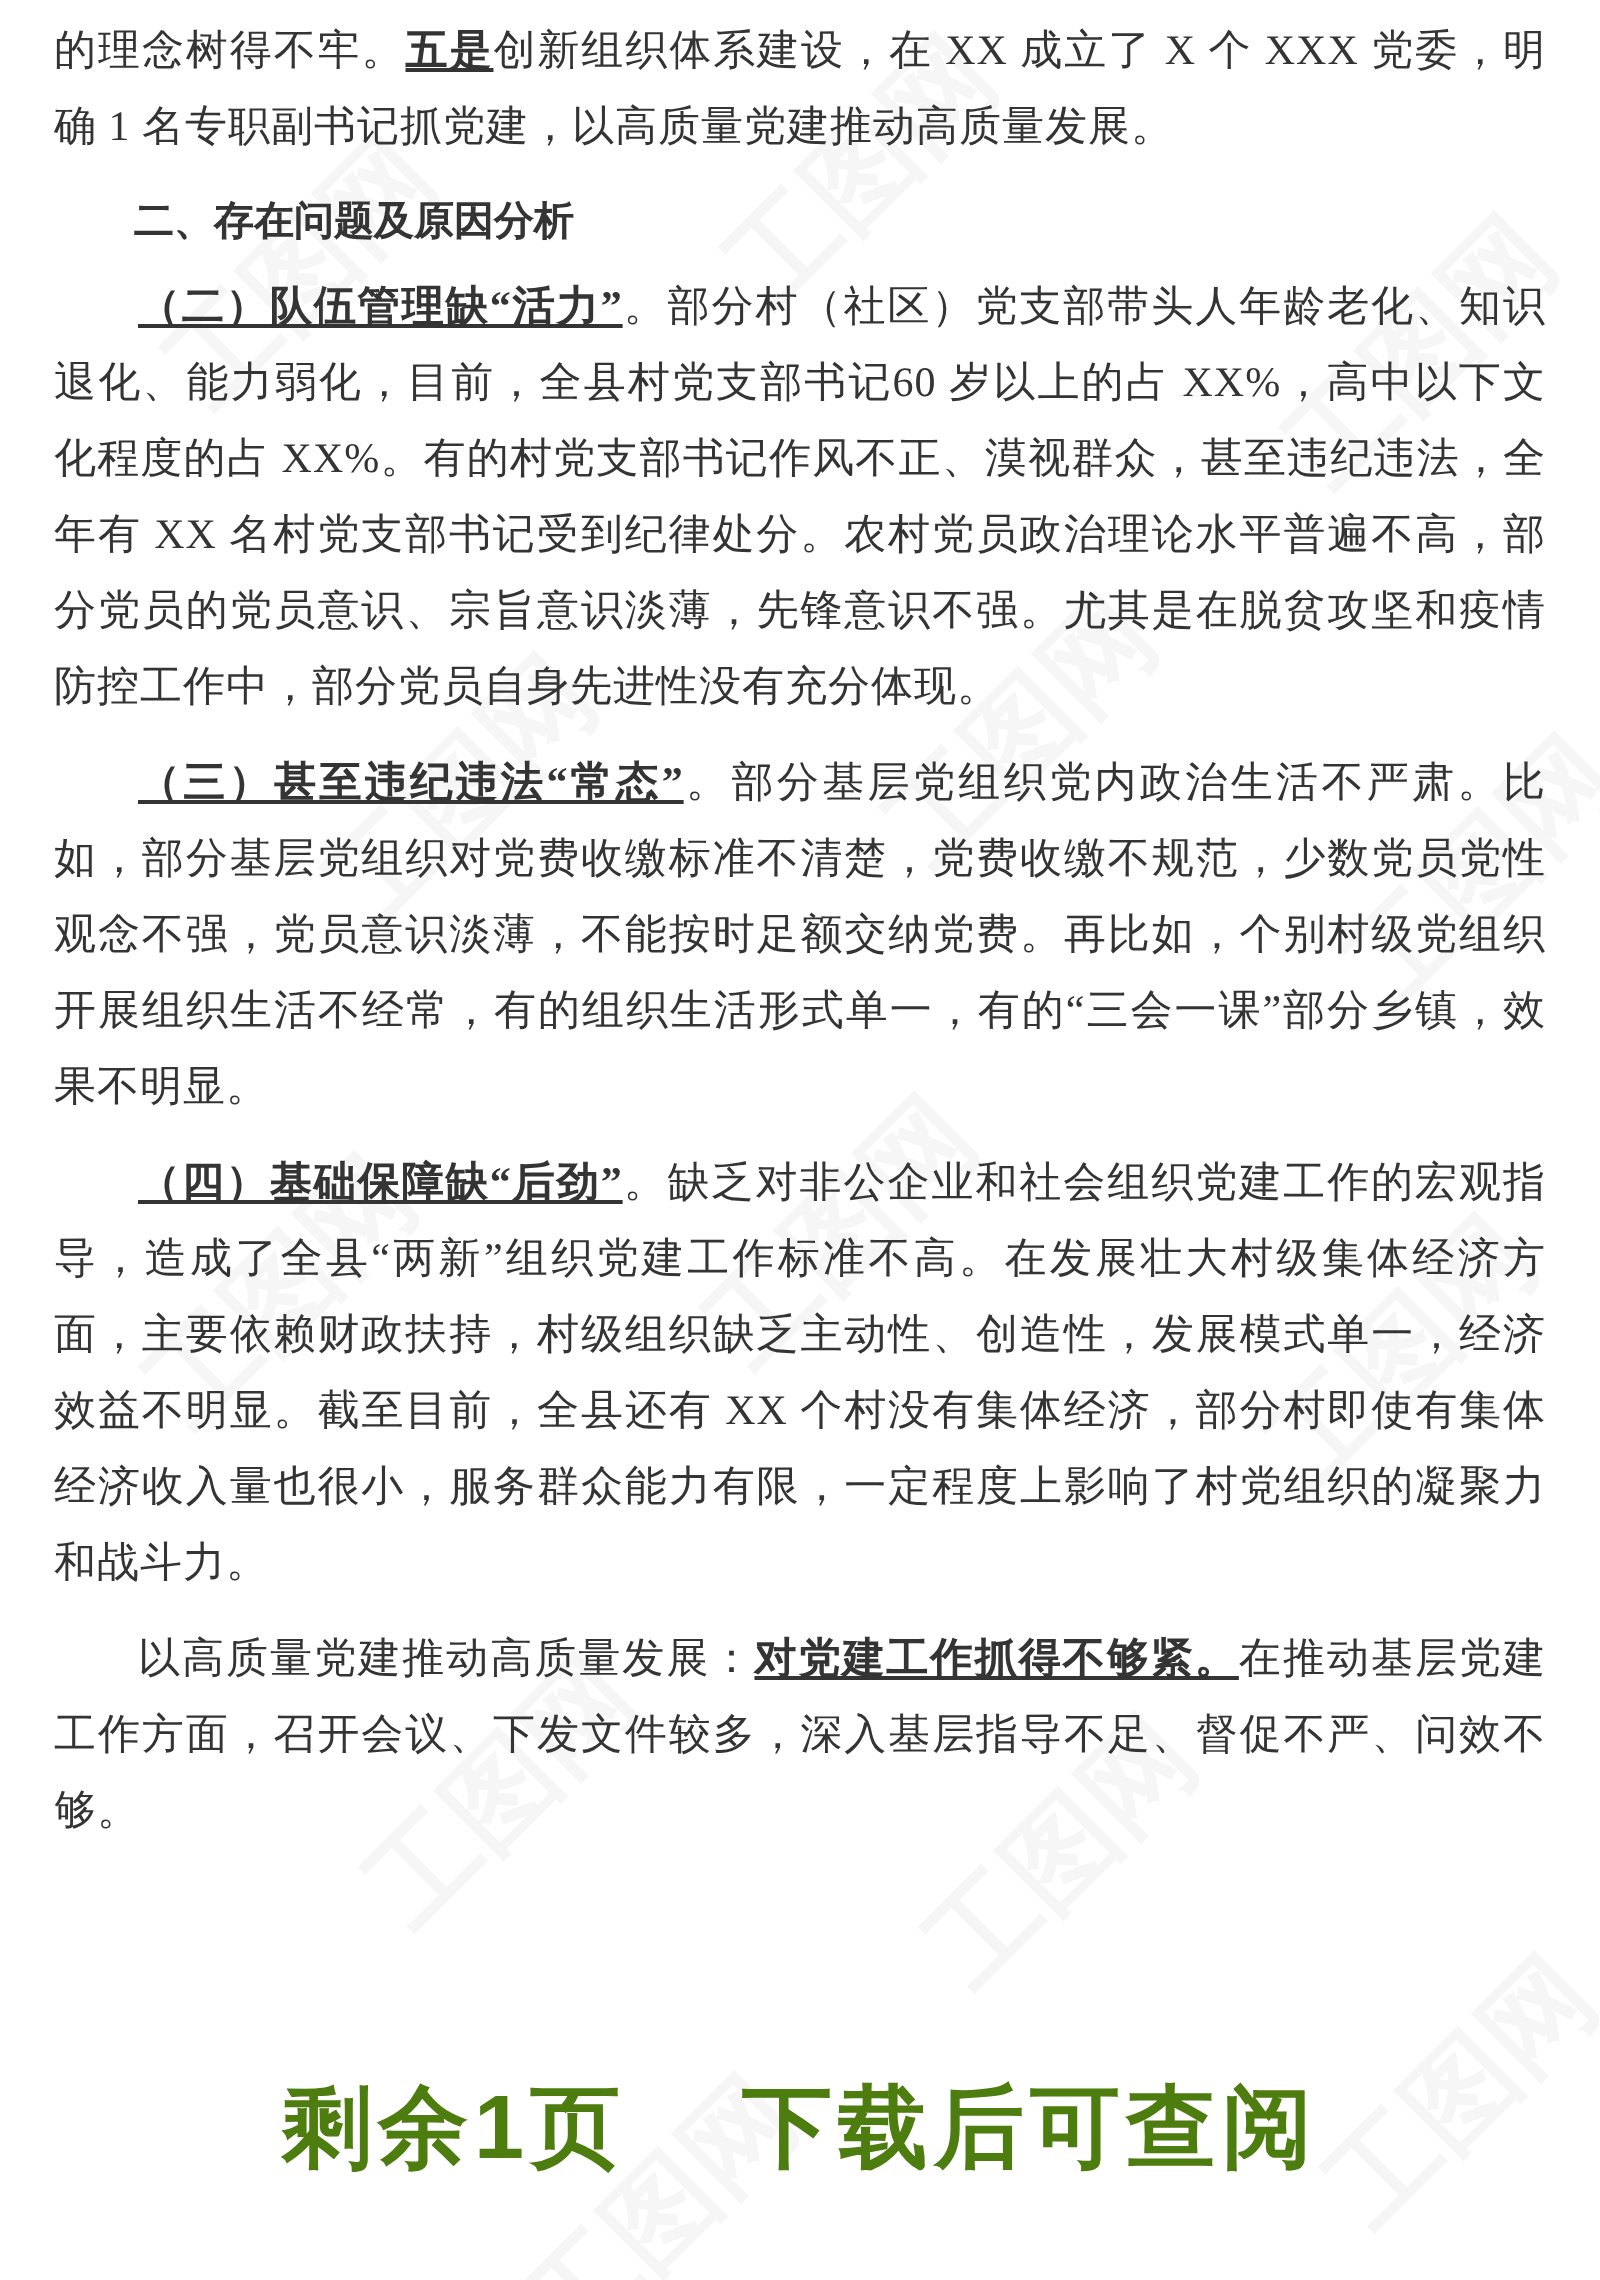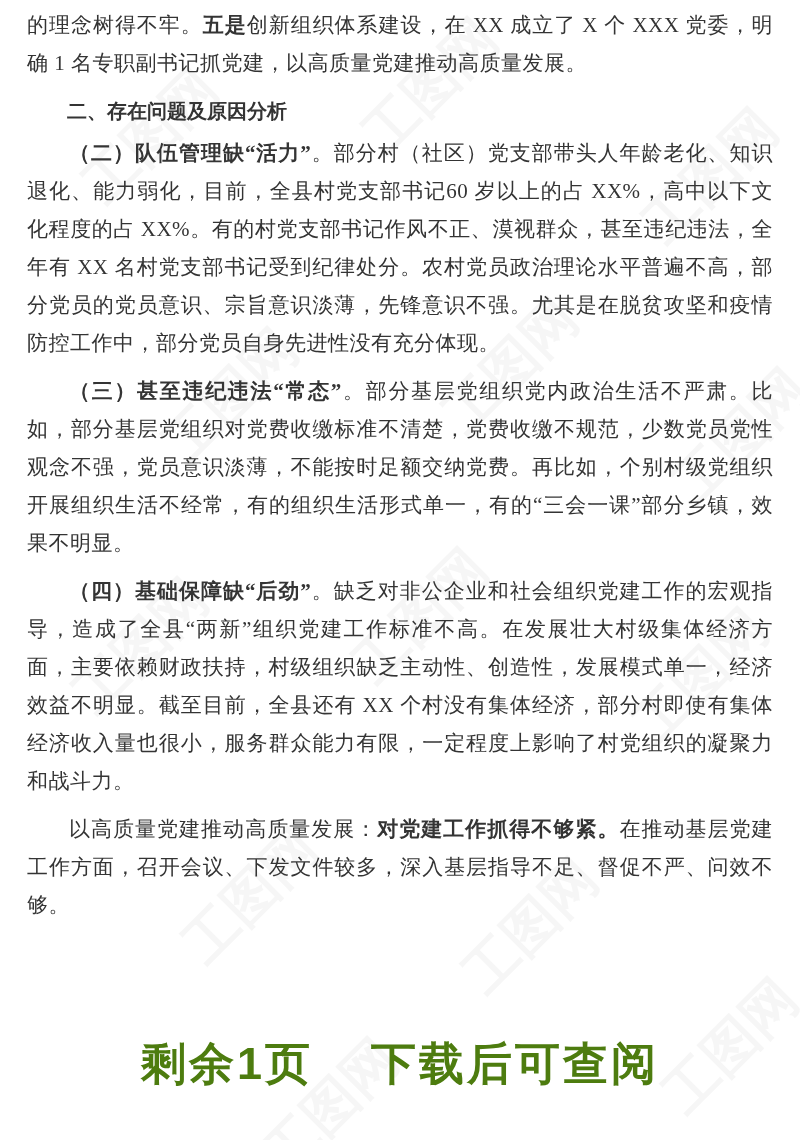--- a/index.html
+++ b/index.html
@@ -23,21 +23,21 @@
     top: 6px;
   }
   .para {
     margin: 0 0 10px 0;
     font-size: 21px;
     line-height: 38px;
     text-align: justify;
     letter-spacing: 0.5px;
   }
   .indent { text-indent: 2em; }
-  .lead { font-weight: bold; }
+  .lead { font-weight: bold; text-decoration: underline; }
   .section-heading {
     font-size: 20px;
     line-height: 38px;
     font-weight: bold;
     margin: 2px 0 4px 0;
     text-indent: 2em;
   }
   .watermark-layer {
     position: absolute;
     inset: 0;

